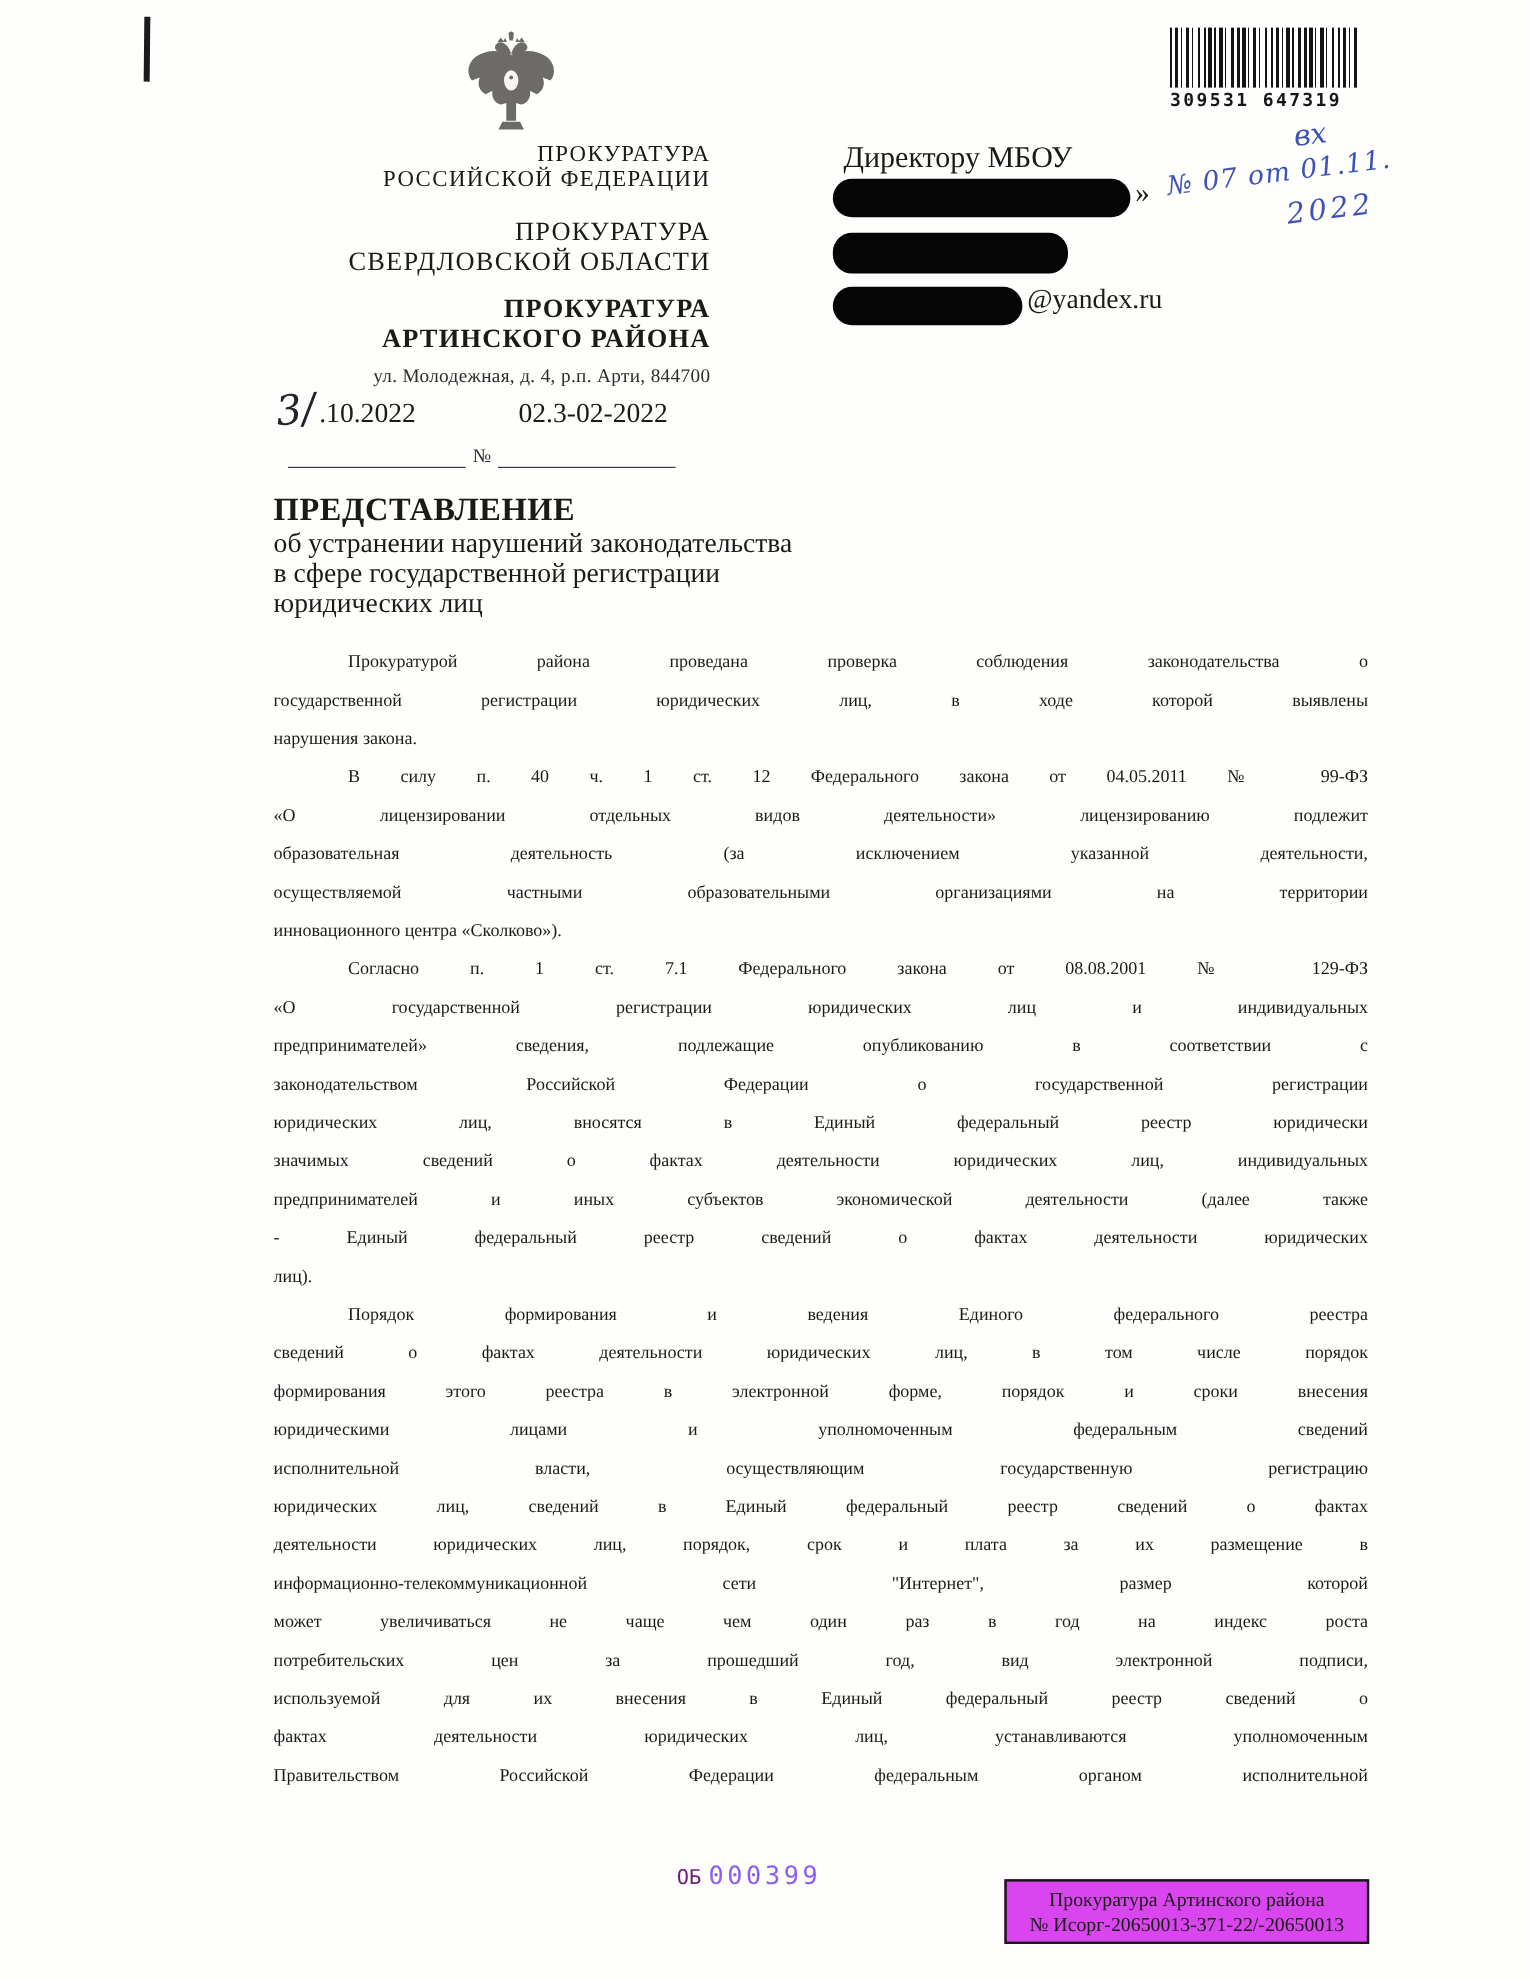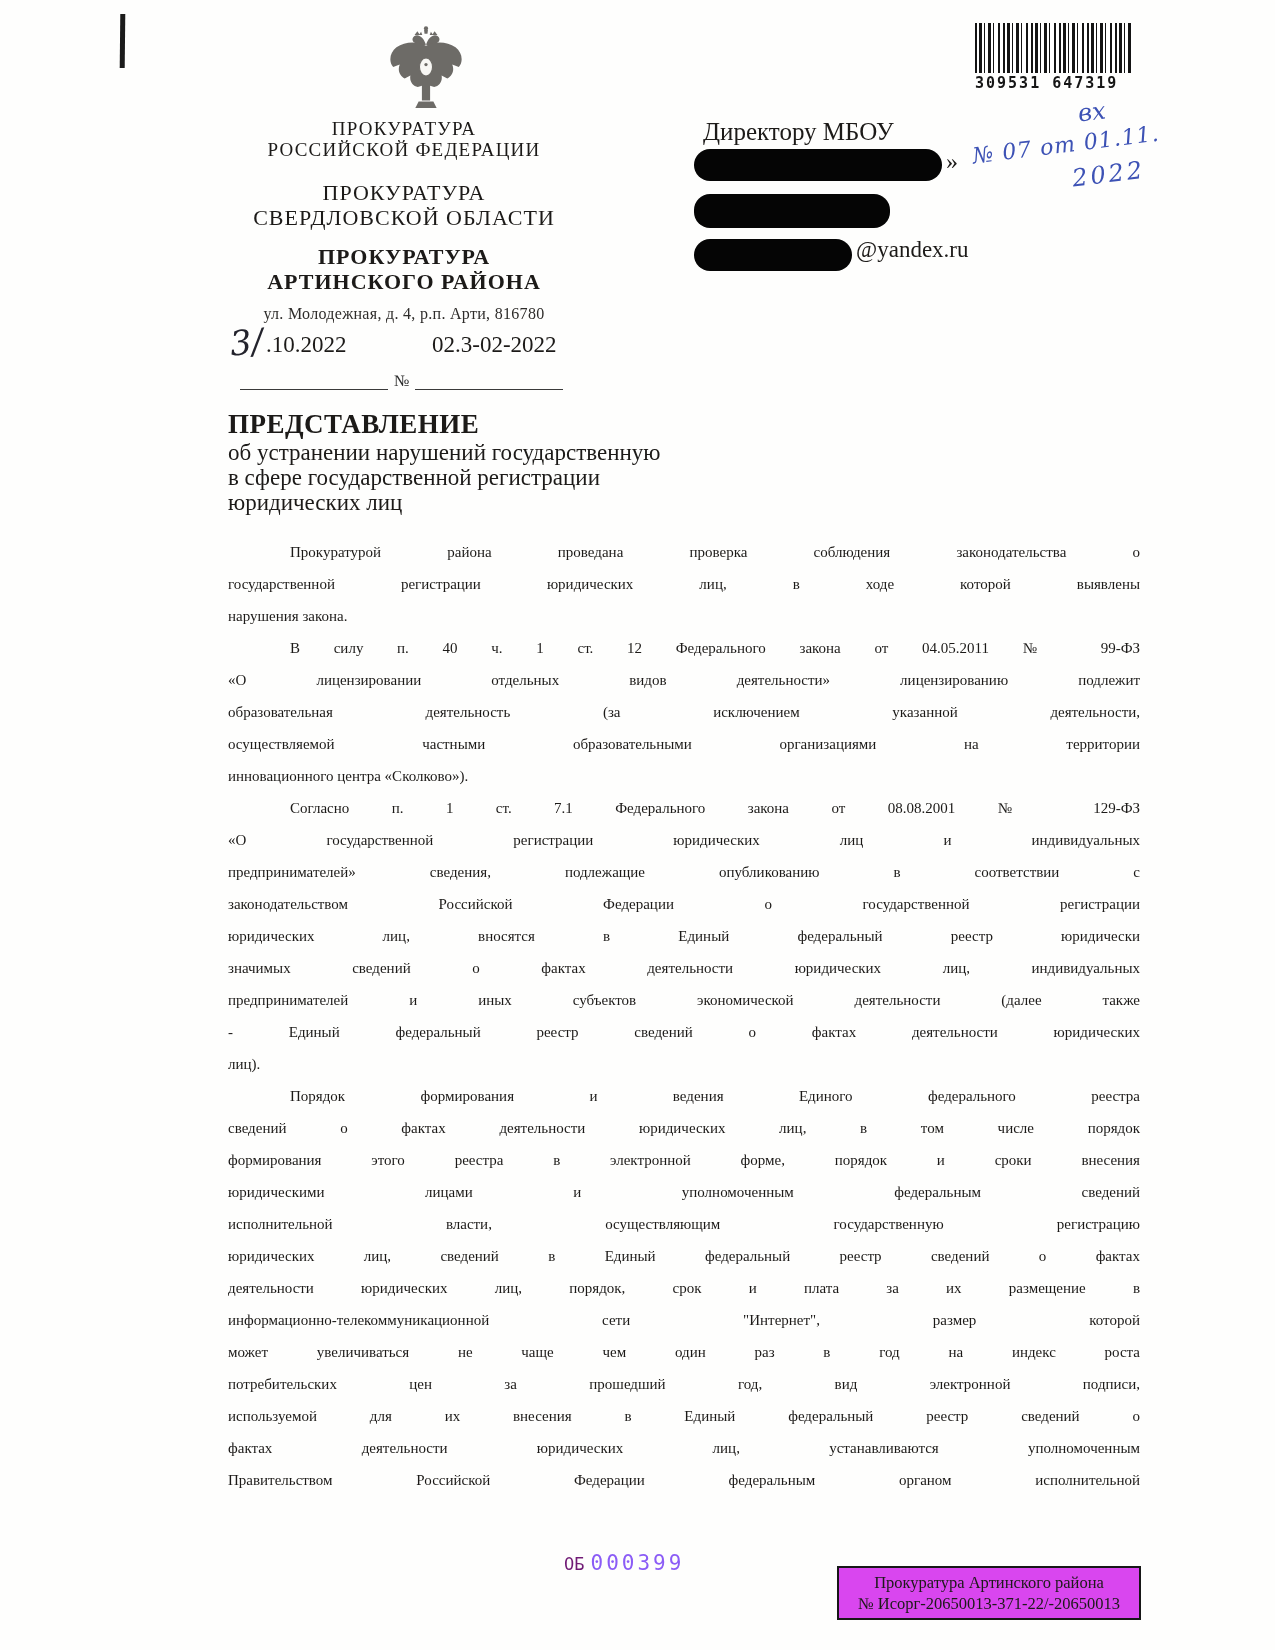--- a/index.html
+++ b/index.html
@@ -5,21 +5,21 @@
   html,body{margin:0;padding:0;background:#e8e8e8;}
   #page{
     position:relative;width:1275px;height:1650px;margin:0 auto;
     background:#fefefd;overflow:hidden;
     font-family:"Liberation Serif", serif;color:#1c1a18;
   }
   
   .artifact{position:absolute;left:120px;top:14px;width:5px;height:54px;background:#1b1b1b;transform:rotate(.6deg);}
   
   .emblem{position:absolute;left:385px;top:20px;width:82px;height:94px;filter:blur(.4px);opacity:.8;}
-  .lh{position:absolute;left:204px;width:400px;text-align:center;line-height:1.12;}
+  .lh{position:absolute;left:192px;width:400px;text-align:right;line-height:1.12;}
   .org1{top:118px;font-size:19px;letter-spacing:1.2px;}
   .org2{top:181px;font-size:22px;letter-spacing:1px;}
   .org3{top:245px;font-size:22px;letter-spacing:1px;font-weight:bold;}
   .addr{top:305px;font-size:16px;letter-spacing:.3px;color:#2e2c2a;}
   .date-row{position:absolute;left:228px;top:330px;width:360px;height:40px;font-size:23px;}
   .hw-day{position:absolute;left:2px;top:-8px;font-size:34px;font-style:italic;color:#23232c;transform:rotate(-6deg);font-family:"DejaVu Serif",serif;}
   .pr-date{position:absolute;left:38px;top:2px;}
   .doc-num{position:absolute;left:204px;top:2px;}
   .no-row{position:absolute;left:240px;top:372px;width:330px;font-size:16px;color:#2a2a2a;}
   .no-line{display:inline-block;border-bottom:1.5px solid #3a3a3a;height:14px;vertical-align:bottom;}
@@ -82,21 +82,21 @@
     <div>РОССИЙСКОЙ ФЕДЕРАЦИИ</div>
   </div>
   <div class="lh org2">
     <div>ПРОКУРАТУРА</div>
     <div>СВЕРДЛОВСКОЙ ОБЛАСТИ</div>
   </div>
   <div class="lh org3">
     <div>ПРОКУРАТУРА</div>
     <div>АРТИНСКОГО РАЙОНА</div>
   </div>
-  <div class="lh addr">ул. Молодежная, д. 4, р.п. Арти, 816780</div>
+  <div class="lh addr">ул. Молодежная, д. 4, р.п. Арти, 844700</div>
 
   <div class="date-row">
     <span class="hw-day">3/</span>
     <span class="pr-date">.10.2022</span>
     <span class="doc-num">02.3-02-2022</span>
   </div>
   <div class="no-row">
     <span class="no-line l"></span><span>№</span><span class="no-line r"></span>
   </div>
 
@@ -108,21 +108,21 @@
   <span class="email">@yandex.ru</span>
 
   <div class="barcode"></div>
   <div class="barcode-num">309531 647319</div>
   <div class="ink ink1" style="color: rgb(61, 82, 181);">вх</div>
   <div class="ink ink2" style="color: rgb(61, 82, 181);">№ 07 от 01.11.</div>
   <div class="ink ink3" style="color: rgb(61, 82, 181);">2022</div>
 
   <div class="title">ПРЕДСТАВЛЕНИЕ</div>
   <div class="subtitle">
-    <div>об устранении нарушений государственную</div>
+    <div>об устранении нарушений законодательства</div>
     <div>в сфере государственной регистрации</div>
     <div>юридических лиц</div>
   </div>
 
   <div class="body-text">
       <div class="bline first">Прокуратурой района проведана проверка соблюдения законодательства о</div>
       <div class="bline">государственной регистрации юридических лиц, в ходе которой выявлены</div>
       <div class="bline last">нарушения закона.</div>
       <div class="bline first">В силу п. 40 ч. 1 ст. 12 Федерального закона от 04.05.2011 № 99-ФЗ</div>
       <div class="bline">«О лицензировании отдельных видов деятельности» лицензированию подлежит</div>

